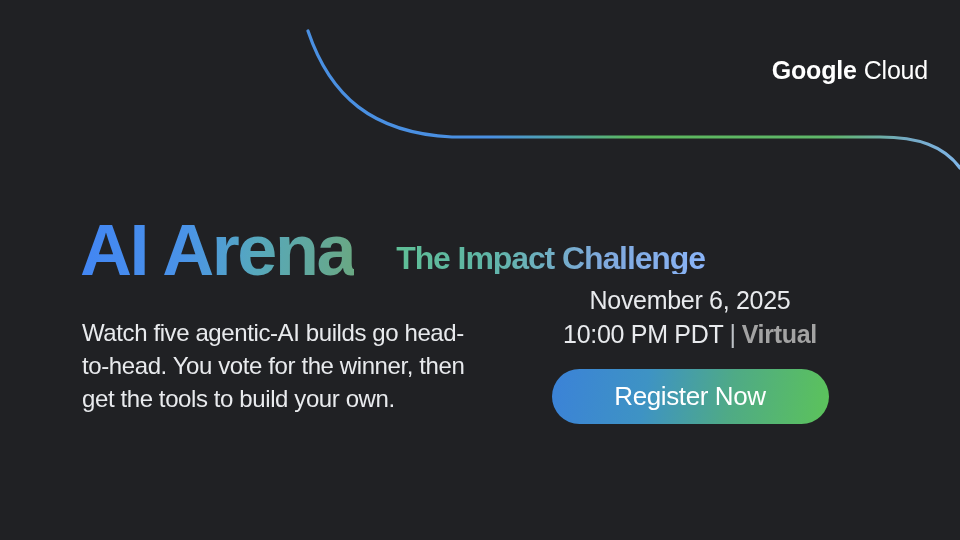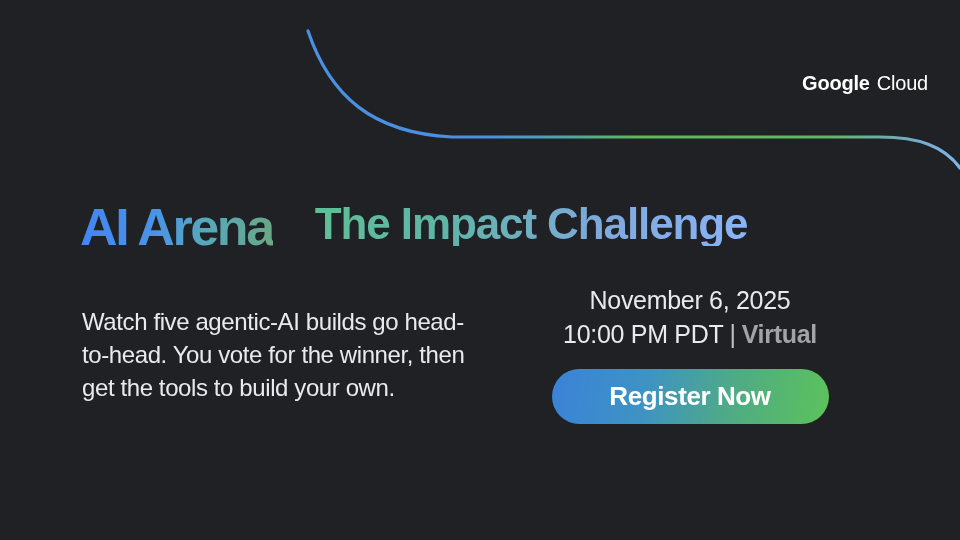--- a/index.html
+++ b/index.html
@@ -30,22 +30,22 @@
     top: 0;
     width: 960px;
     height: 200px;
     pointer-events: none;
   }
 
   
   .gcloud-logo {
     position: absolute;
     right: 32px;
-    top: 72px;
-    font-size: 20px;
+    top: 56px;
+    font-size: 25px;
     letter-spacing: -0.2px;
     color: #ffffff;
     white-space: nowrap;
   }
   .gcloud-logo .g-word {
     font-weight: 700;
   }
   .gcloud-logo .c-word {
     font-weight: 400;
     margin-left: 7px;
@@ -55,50 +55,50 @@
   .headline-row {
     position: absolute;
     left: 80px;
     top: 166px;
     width: 850px;
     height: 80px;
     display: flex;
     align-items: baseline;
   }
   .title-main {
-    font-size: 52px;
+    font-size: 72px;
     font-weight: 700;
     letter-spacing: -2.4px;
     line-height: 1;
     background-image: linear-gradient(95deg, #4285f4 0%, #4a93e8 38%, #56a8bd 64%, #6aa882 100%);
     -webkit-background-clip: text;
     background-clip: text;
     color: transparent;
     white-space: nowrap;
   }
   .title-sub {
-    font-size: 44px;
+    font-size: 32px;
     font-weight: 700;
     letter-spacing: -1.1px;
     line-height: 1;
     margin-left: 42px;
     position: relative;
     top: -6px;
     background-image: linear-gradient(95deg, #5fbf96 0%, #5fb5a6 30%, #7fa9dc 66%, #8ab4f8 100%);
     -webkit-background-clip: text;
     background-clip: text;
     color: transparent;
     white-space: nowrap;
   }
 
   
   .body-copy {
     position: absolute;
     left: 82px;
-    top: 281px;
+    top: 292px;
     width: 392px;
     font-size: 24px;
     font-weight: 400;
     line-height: 33px;
     letter-spacing: -0.4px;
     color: #e8eaed;
   }
 
   
   .event-col {
@@ -144,21 +144,21 @@
     align-items: center;
     justify-content: center;
     width: 277px;
     height: 55px;
     border: none;
     border-radius: 28px;
     background-image: linear-gradient(100deg, #3b82d8 0%, #3e93c4 34%, #4faa86 64%, #5cc35a 100%);
     color: #ffffff;
     font-family: "Liberation Sans", sans-serif;
     font-size: 26px;
-    font-weight: 700;
+    font-weight: 400;
     letter-spacing: -0.4px;
     cursor: pointer;
     padding: 0;
   }
 </style>
 </head>
 <body>
 
 <div class="banner">
 

